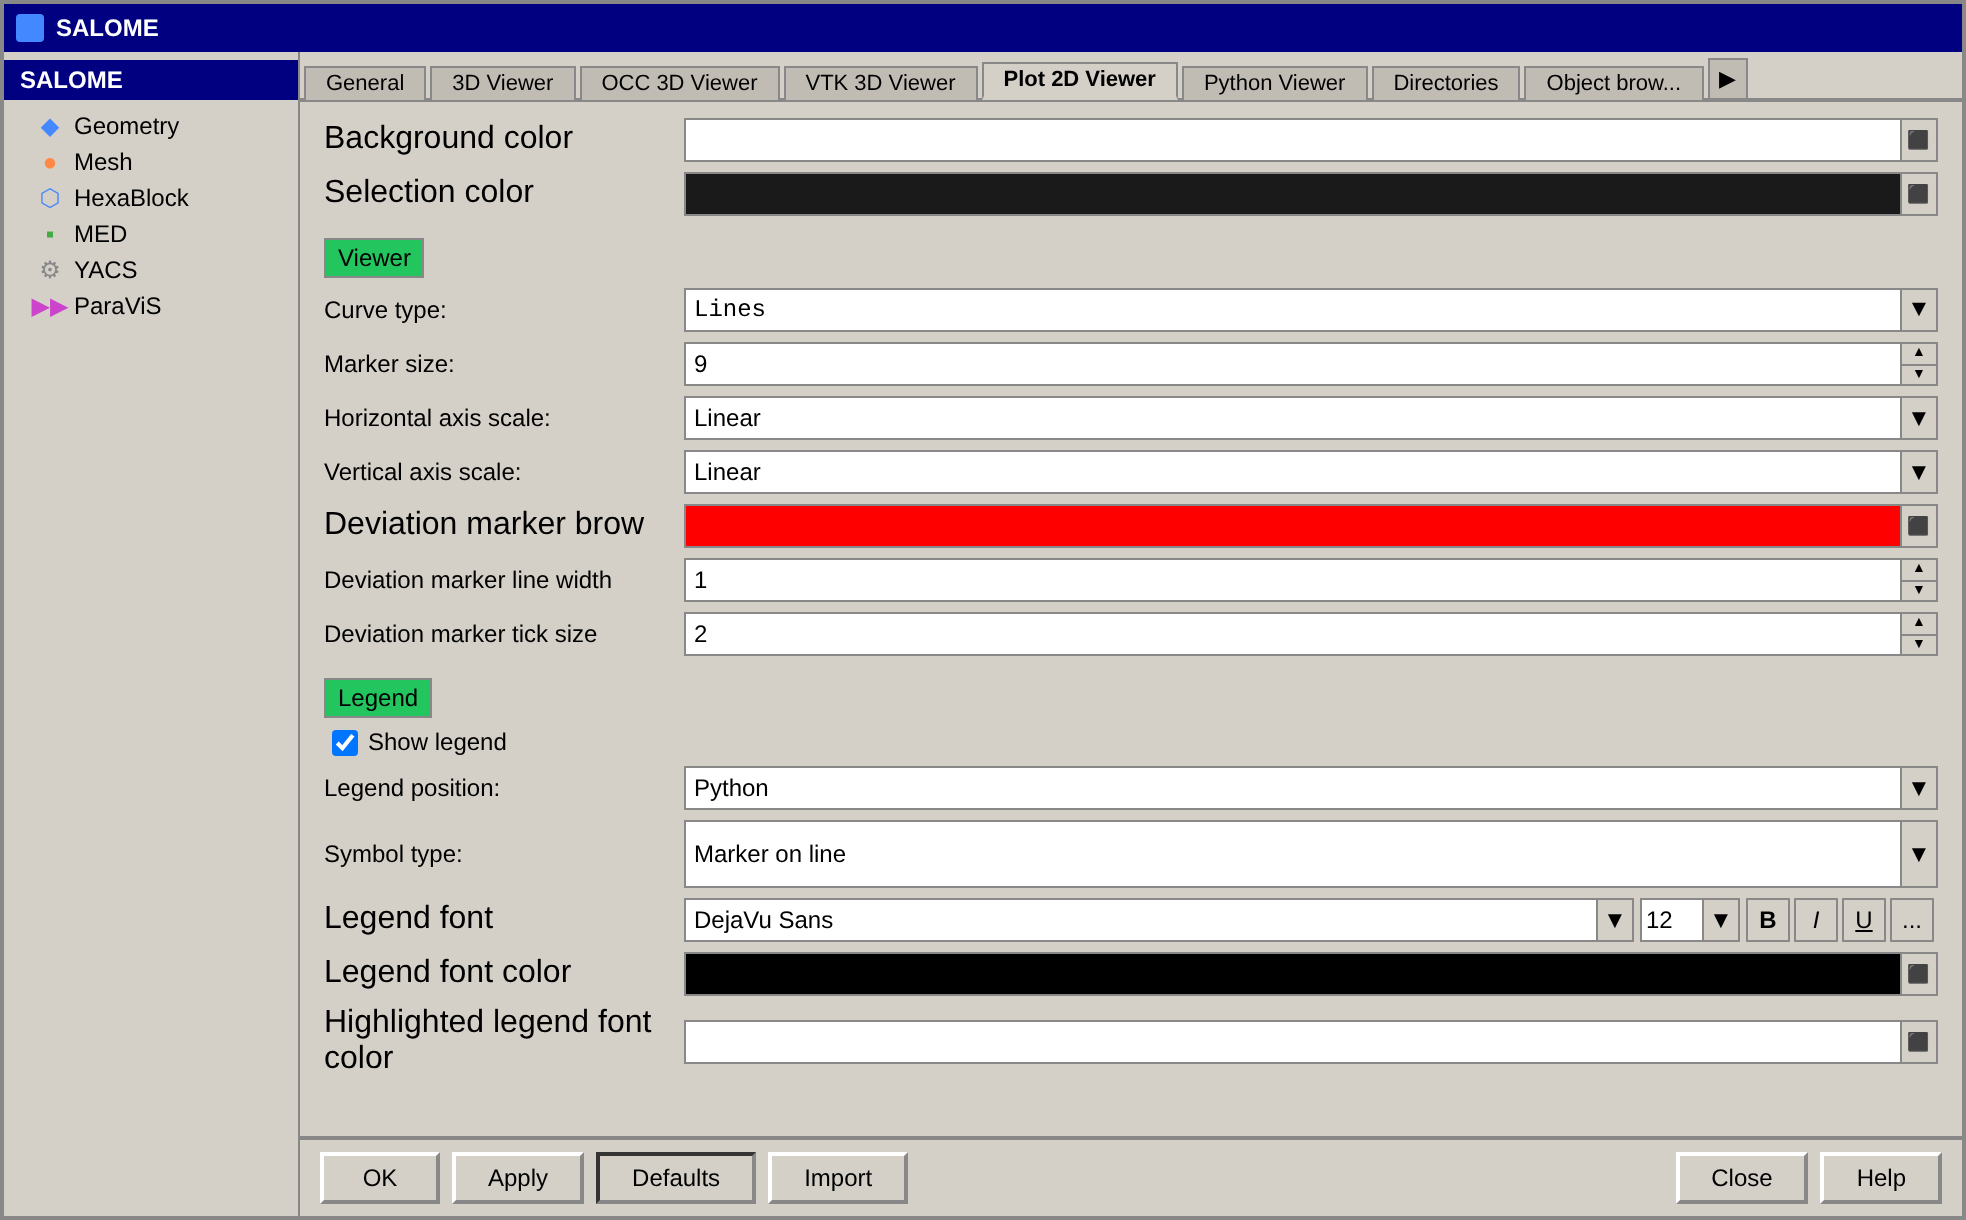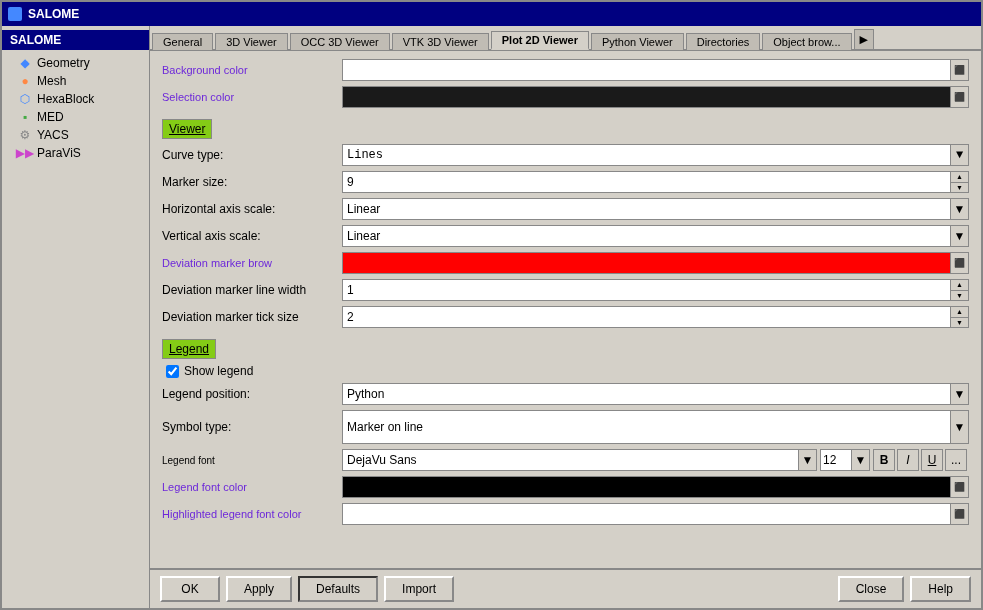--- a/index.html
+++ b/index.html
@@ -123,40 +123,39 @@
       background: #d4d0c8;
       overflow-y: auto;
     }
     .form-row {
       display: flex;
       align-items: center;
       margin-bottom: 5px;
     }
     .form-label {
       width: 180px;
-      font-size: 11px;
-      color: #6d28d9;
+      font-size: 16px;
+      color: #000000;
       flex-shrink: 0;
     }
     .color-field {
       flex: 1;
       height: 22px;
       border: 1px solid #888;
       position: relative;
     }
     .color-bg-white { background: white; }
     .section-header {
       border: 1px solid #888;
       padding: 2px 6px;
-      background: #84cc16;
+      background: #22c55e;
       display: inline-block;
       margin: 6px 0 5px 0;
       font-size: 12px;
       cursor: pointer;
-      text-decoration: underline;
     }
     .dropdown-row {
       display: flex;
       align-items: center;
       margin-bottom: 5px;
     }
     .dropdown-label {
       width: 180px;
       font-size: 12px;
       flex-shrink: 0;
@@ -183,21 +182,21 @@
       margin-right: 5px;
     }
     
     .font-row {
       display: flex;
       align-items: center;
       margin-bottom: 5px;
     }
     .font-label {
       width: 180px;
-      font-size: 10px;
+      font-size: 16px;
       flex-shrink: 0;
     }
     .font-btn {
       width: 22px;
       height: 22px;
       background: #d4d0c8;
       border: 1px solid #888;
       display: flex;
       align-items: center;
       justify-content: center;

